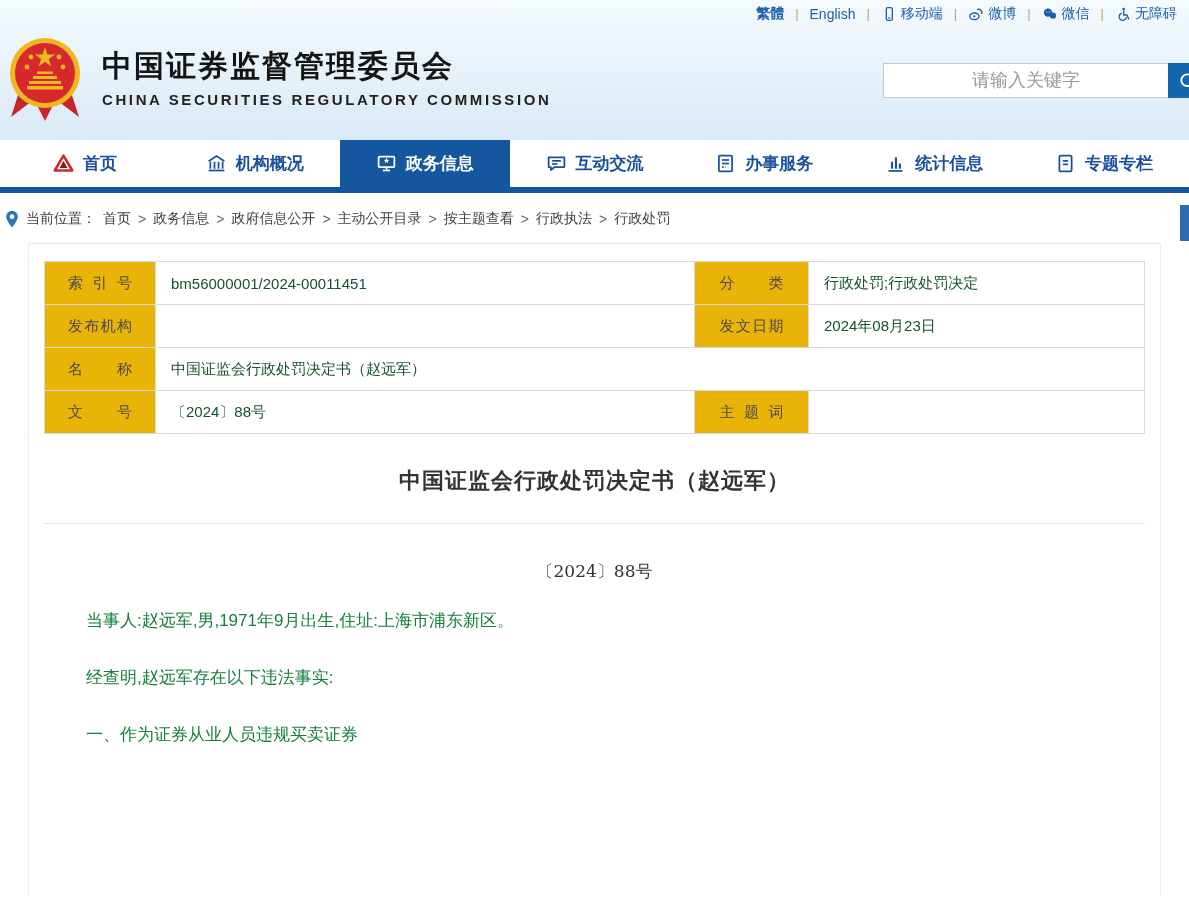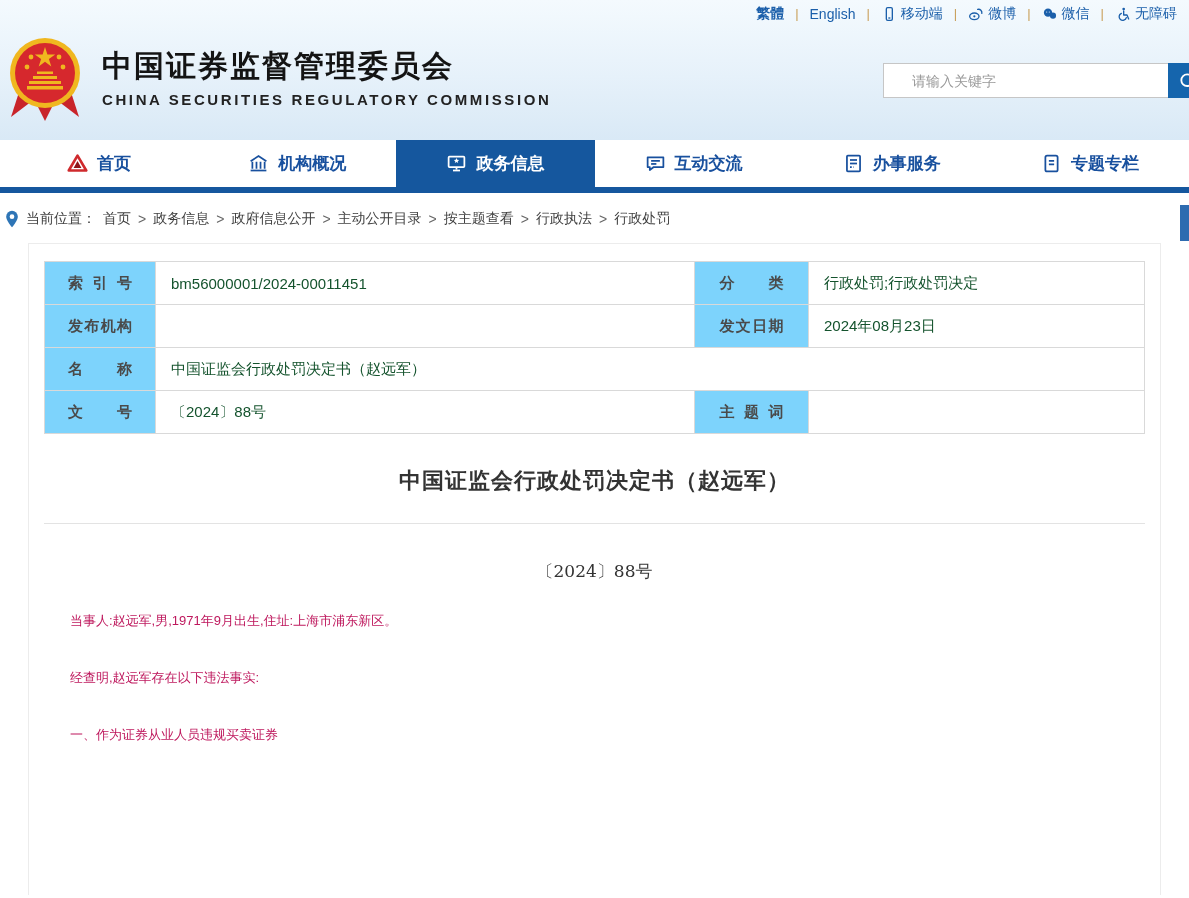--- a/index.html
+++ b/index.html
@@ -29,22 +29,22 @@
 
   .header-row{ display:flex; align-items:center; padding-left:8px; height:103px; }
   .emblem{ width:74px; height:88px; flex:0 0 auto; }
   .site-title{ margin-left:20px; }
   .site-title .cn{ font-size:30px; font-weight:bold; color:#141414; letter-spacing:2px; line-height:1.15; }
   .site-title .en{ font-size:15px; font-weight:600; color:#222; letter-spacing:2.6px; margin-top:7px; }
 
   .search-area{ position:absolute; right:-19px; top:63px; display:flex; }
   .search-input{
     width:285px; height:35px; border:1px solid #c6c6c6; border-right:none;
-    padding:0 28px; font-size:14px; color:#333; outline:none;
-    font-family:inherit; background:#fff;
+    padding:0 8px; font-size:18px; color:#333; outline:none;
+    font-family:inherit; background:#fff;text-align:center;
   }
   .search-input::placeholder{ color:#999; }
   .search-btn{
     width:40px; height:35px; background:#1565ad; border:none; cursor:pointer;
     display:flex; align-items:center; justify-content:center;
   }
   .search-btn svg{ width:20px; height:20px; }
 
   
   .nav{ display:flex; height:47px; background:#fff; }
@@ -69,35 +69,35 @@
   .content-panel{
     margin:0 28px; background:#fff;
     border:1px solid #ececec; border-bottom:none;
     padding:17px 15px 40px; min-height:652px;
   }
   .info-table{ width:100%; border-collapse:collapse; table-layout:fixed; }
   .info-table td{
     border:1px solid #d9d9d9; height:43px; font-size:15px; color:#14532d;
     padding:0 15px; overflow:hidden; white-space:nowrap;
   }
-  .info-table td.lbl{ background:#7dd3fc; text-align:center; font-weight:bold; color:#4a4a4a; padding:0; }
+  .info-table td.lbl{ background:#eab308; text-align:center; font-weight:normal; color:#4a4a4a; padding:0; }
   .info-table td.lbl span{ display:inline-block; width:64px; text-align:justify; text-align-last:justify; }
 
   .doc-title{
     text-align:center; font-size:22px; font-weight:bold; color:#333;
     margin:32px 0 0; letter-spacing:1px;
   }
   .doc-divider{ border:none; border-top:1px solid #e3e3e3; margin:27px 0 0; }
   .doc-number{
     text-align:center; font-family:"DejaVu Serif","Liberation Serif",serif;
     font-size:17px; color:#333; margin:36px 0 10px;
   }
   .doc-body p{
-    font-size:13px; color:#be185d; line-height:38px; text-indent:2em;
-    margin:19px 0; text-align:justify;
+    font-size:17px; color:#15803d; line-height:38px; text-indent:2em;
+    margin:19px 8px; text-align:justify;
   }
 
   .side-widget{
     position:absolute; right:0; top:205px; width:9px; height:36px;
     background:#2e6bb0;
   }
 </style>
 </head>
 <body>
 
@@ -220,20 +220,29 @@
     <span>互动交流</span>
   </a>
   <a href="#" class="nav-item">
     <svg viewBox="0 0 24 24" fill="none" stroke="currentColor" stroke-width="2">
         <rect x="4.5" y="3" width="15" height="18" rx="1"></rect>
         <line x1="8" y1="8" x2="16" y2="8"></line>
         <line x1="8" y1="12" x2="16" y2="12"></line>
         <line x1="8" y1="16" x2="12" y2="16" stroke-dasharray="2 1.5"></line>
       </svg>
     <span>办事服务</span>
+  </a>
+  <a href="#" class="nav-item">
+    <svg viewBox="0 0 24 24" fill="none" stroke="currentColor" stroke-width="2.4">
+        <line x1="4" y1="20.5" x2="20" y2="20.5" stroke-width="2"></line>
+        <line x1="8" y1="18" x2="8" y2="10"></line>
+        <line x1="12.5" y1="18" x2="12.5" y2="5"></line>
+        <line x1="17" y1="18" x2="17" y2="12"></line>
+      </svg>
+    <span>统计信息</span>
   </a>
   <a href="#" class="nav-item">
     <svg viewBox="0 0 24 24" fill="none" stroke="currentColor" stroke-width="2">
         <rect x="5" y="3" width="14" height="18" rx="2"></rect>
         <line x1="9" y1="9" x2="15" y2="9"></line>
         <line x1="9" y1="13" x2="15" y2="13"></line>
       </svg>
     <span>专题专栏</span>
   </a>
 </div>

